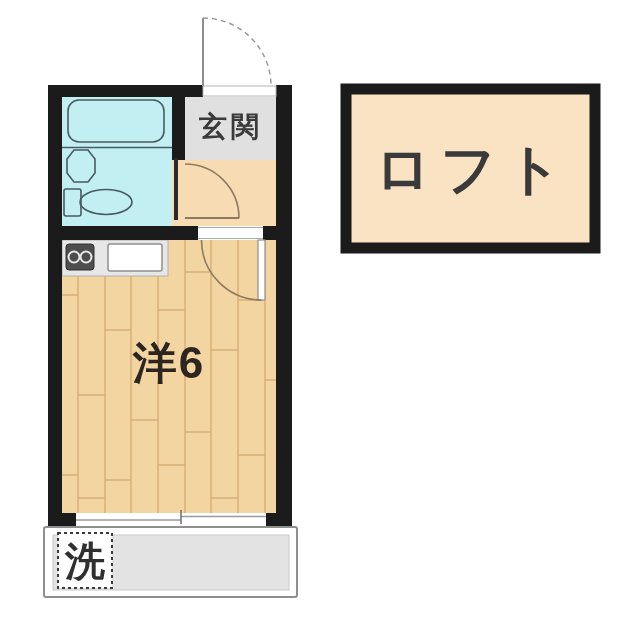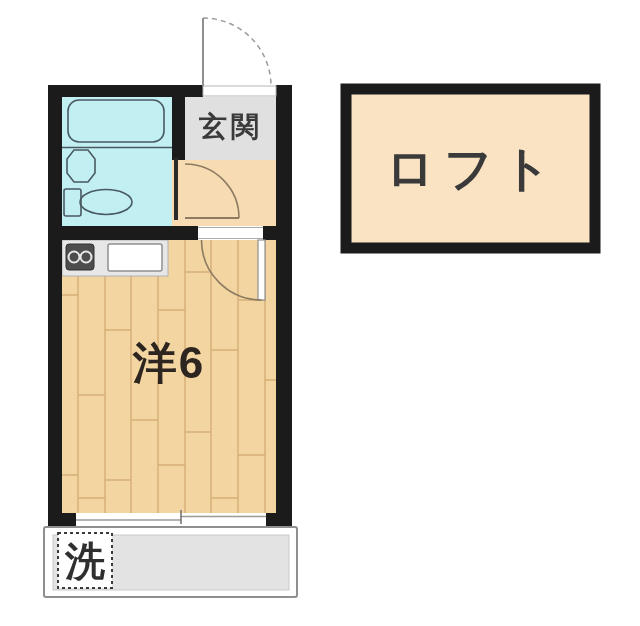--- a/index.html
+++ b/index.html
@@ -15,21 +15,21 @@
     position:absolute;
     transform:translate(-50%,-50%);
     font-weight:700;
     color:var(--label,#3a3a3a);
     white-space:nowrap;
     line-height:1;
     user-select:none;
   }
   .lbl-genkan{left:231px;top:127px;font-size:28px;letter-spacing:4px;}
   .lbl-room{left:169px;top:363px;font-size:44px;color:#2d2620;letter-spacing:2px;}
-  .lbl-loft{left:473px;top:169px;font-size:48px;letter-spacing:9px;}
+  .lbl-loft{left:473px;top:169px;font-size:55px;letter-spacing:9px;}
   .lbl-laundry{left:85px;top:561px;font-size:40px;color:#2f2f2f;}
 </style>
 </head>
 <body>
 
 <div class="stage" style="--wall: #1b1b1b; --bathroom: #c2eff1; --genkan: #e0e0e0; --hallway: #f7dcb3; --floor: #f2d5a1; --floor_line: #c69a5e; --loft_fill: #f9e3c3; --counter: #e7e7e7; --balcony: #e3e3e3; --label: #3a3a3a; --fixture_line: #4a5a62; --door_line: #8d7b61; --thin_gray: #9a9a9a;">
   <svg width="640" height="626" viewBox="0 0 640 626">
 
     <rect x="62" y="97" width="110" height="129" style="fill:var(--bathroom)"></rect>
     <rect x="185" y="97" width="91" height="66" style="fill:var(--genkan)"></rect>

